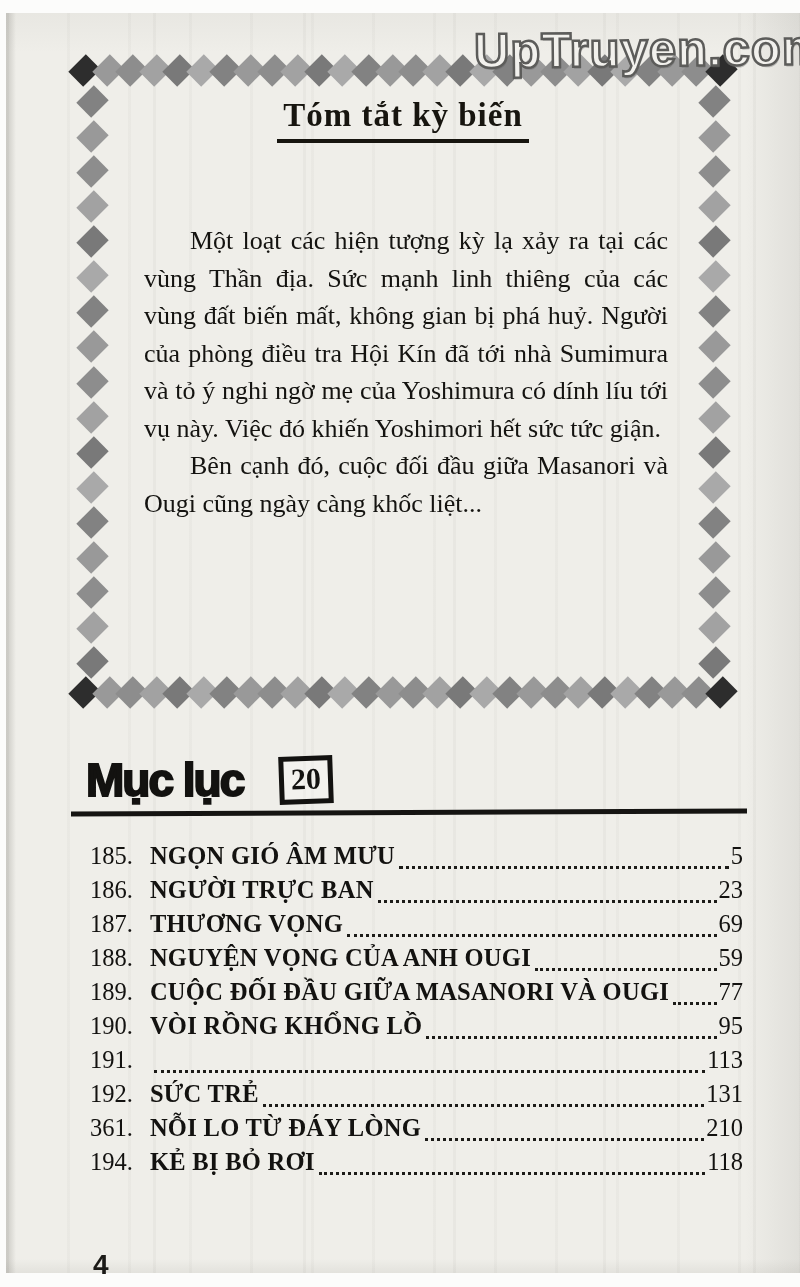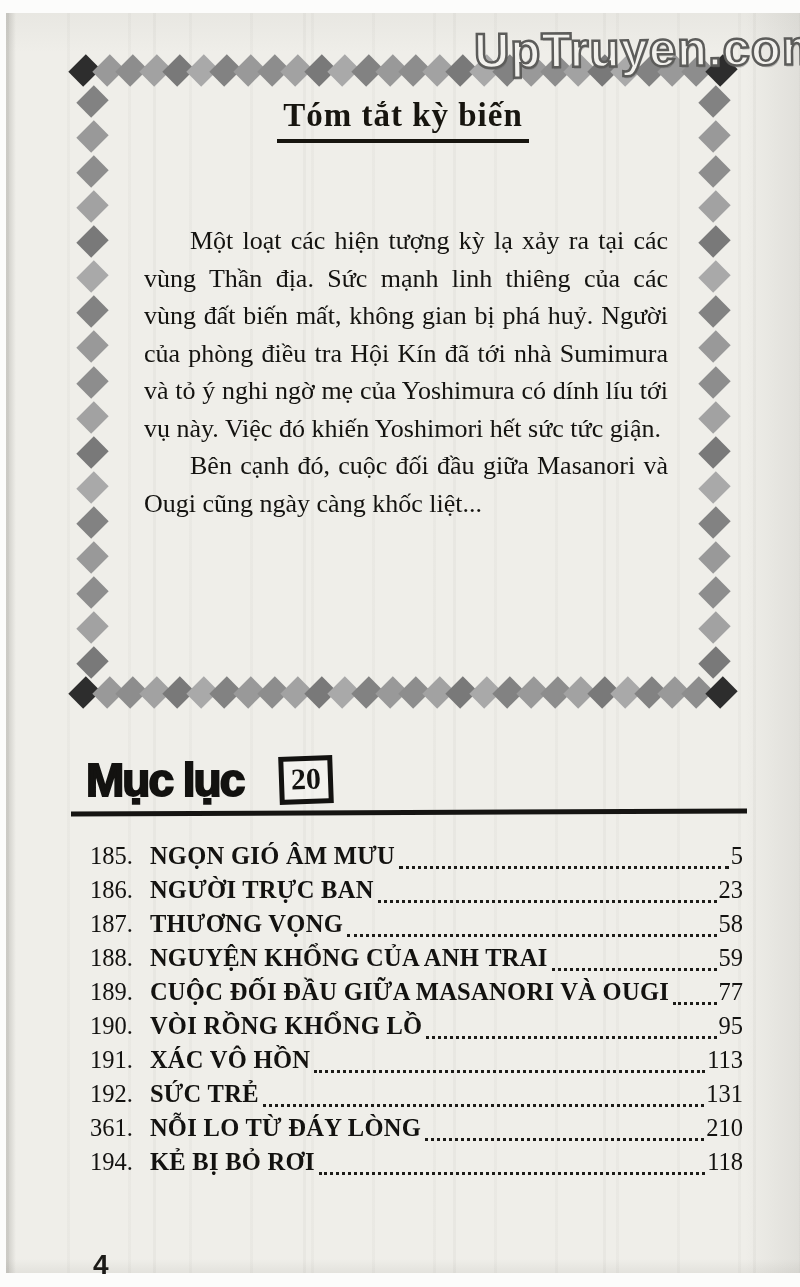--- a/index.html
+++ b/index.html
@@ -216,43 +216,42 @@
       <div class="toc-row">
         <span class="toc-num">186.</span>
         <span class="toc-title">NGƯỜI TRỰC BAN</span>
         <span class="toc-leader"></span>
         <span class="toc-page">23</span>
       </div>
       <div class="toc-row">
         <span class="toc-num">187.</span>
         <span class="toc-title">THƯƠNG VỌNG</span>
         <span class="toc-leader"></span>
-        <span class="toc-page">58</span>
+        <span class="toc-page">69</span>
       </div>
       <div class="toc-row">
         <span class="toc-num">188.</span>
-        <span class="toc-title">NGUYỆN KHỔNG CỦA ANH TRAI</span>
+        <span class="toc-title">NGUYỆN VỌNG CỦA ANH OUGI</span>
         <span class="toc-leader"></span>
         <span class="toc-page">59</span>
       </div>
       <div class="toc-row">
         <span class="toc-num">189.</span>
         <span class="toc-title">CUỘC ĐỐI ĐẦU GIỮA MASANORI VÀ OUGI</span>
         <span class="toc-leader"></span>
         <span class="toc-page">77</span>
       </div>
       <div class="toc-row">
         <span class="toc-num">190.</span>
         <span class="toc-title">VÒI RỒNG KHỔNG LỒ</span>
         <span class="toc-leader"></span>
         <span class="toc-page">95</span>
       </div>
       <div class="toc-row">
         <span class="toc-num">191.</span>
-        <span class="toc-title">XÁC VÔ HỒN</span>
         <span class="toc-leader"></span>
         <span class="toc-page">113</span>
       </div>
       <div class="toc-row">
         <span class="toc-num">192.</span>
         <span class="toc-title">SỨC TRẺ</span>
         <span class="toc-leader"></span>
         <span class="toc-page">131</span>
       </div>
       <div class="toc-row">

